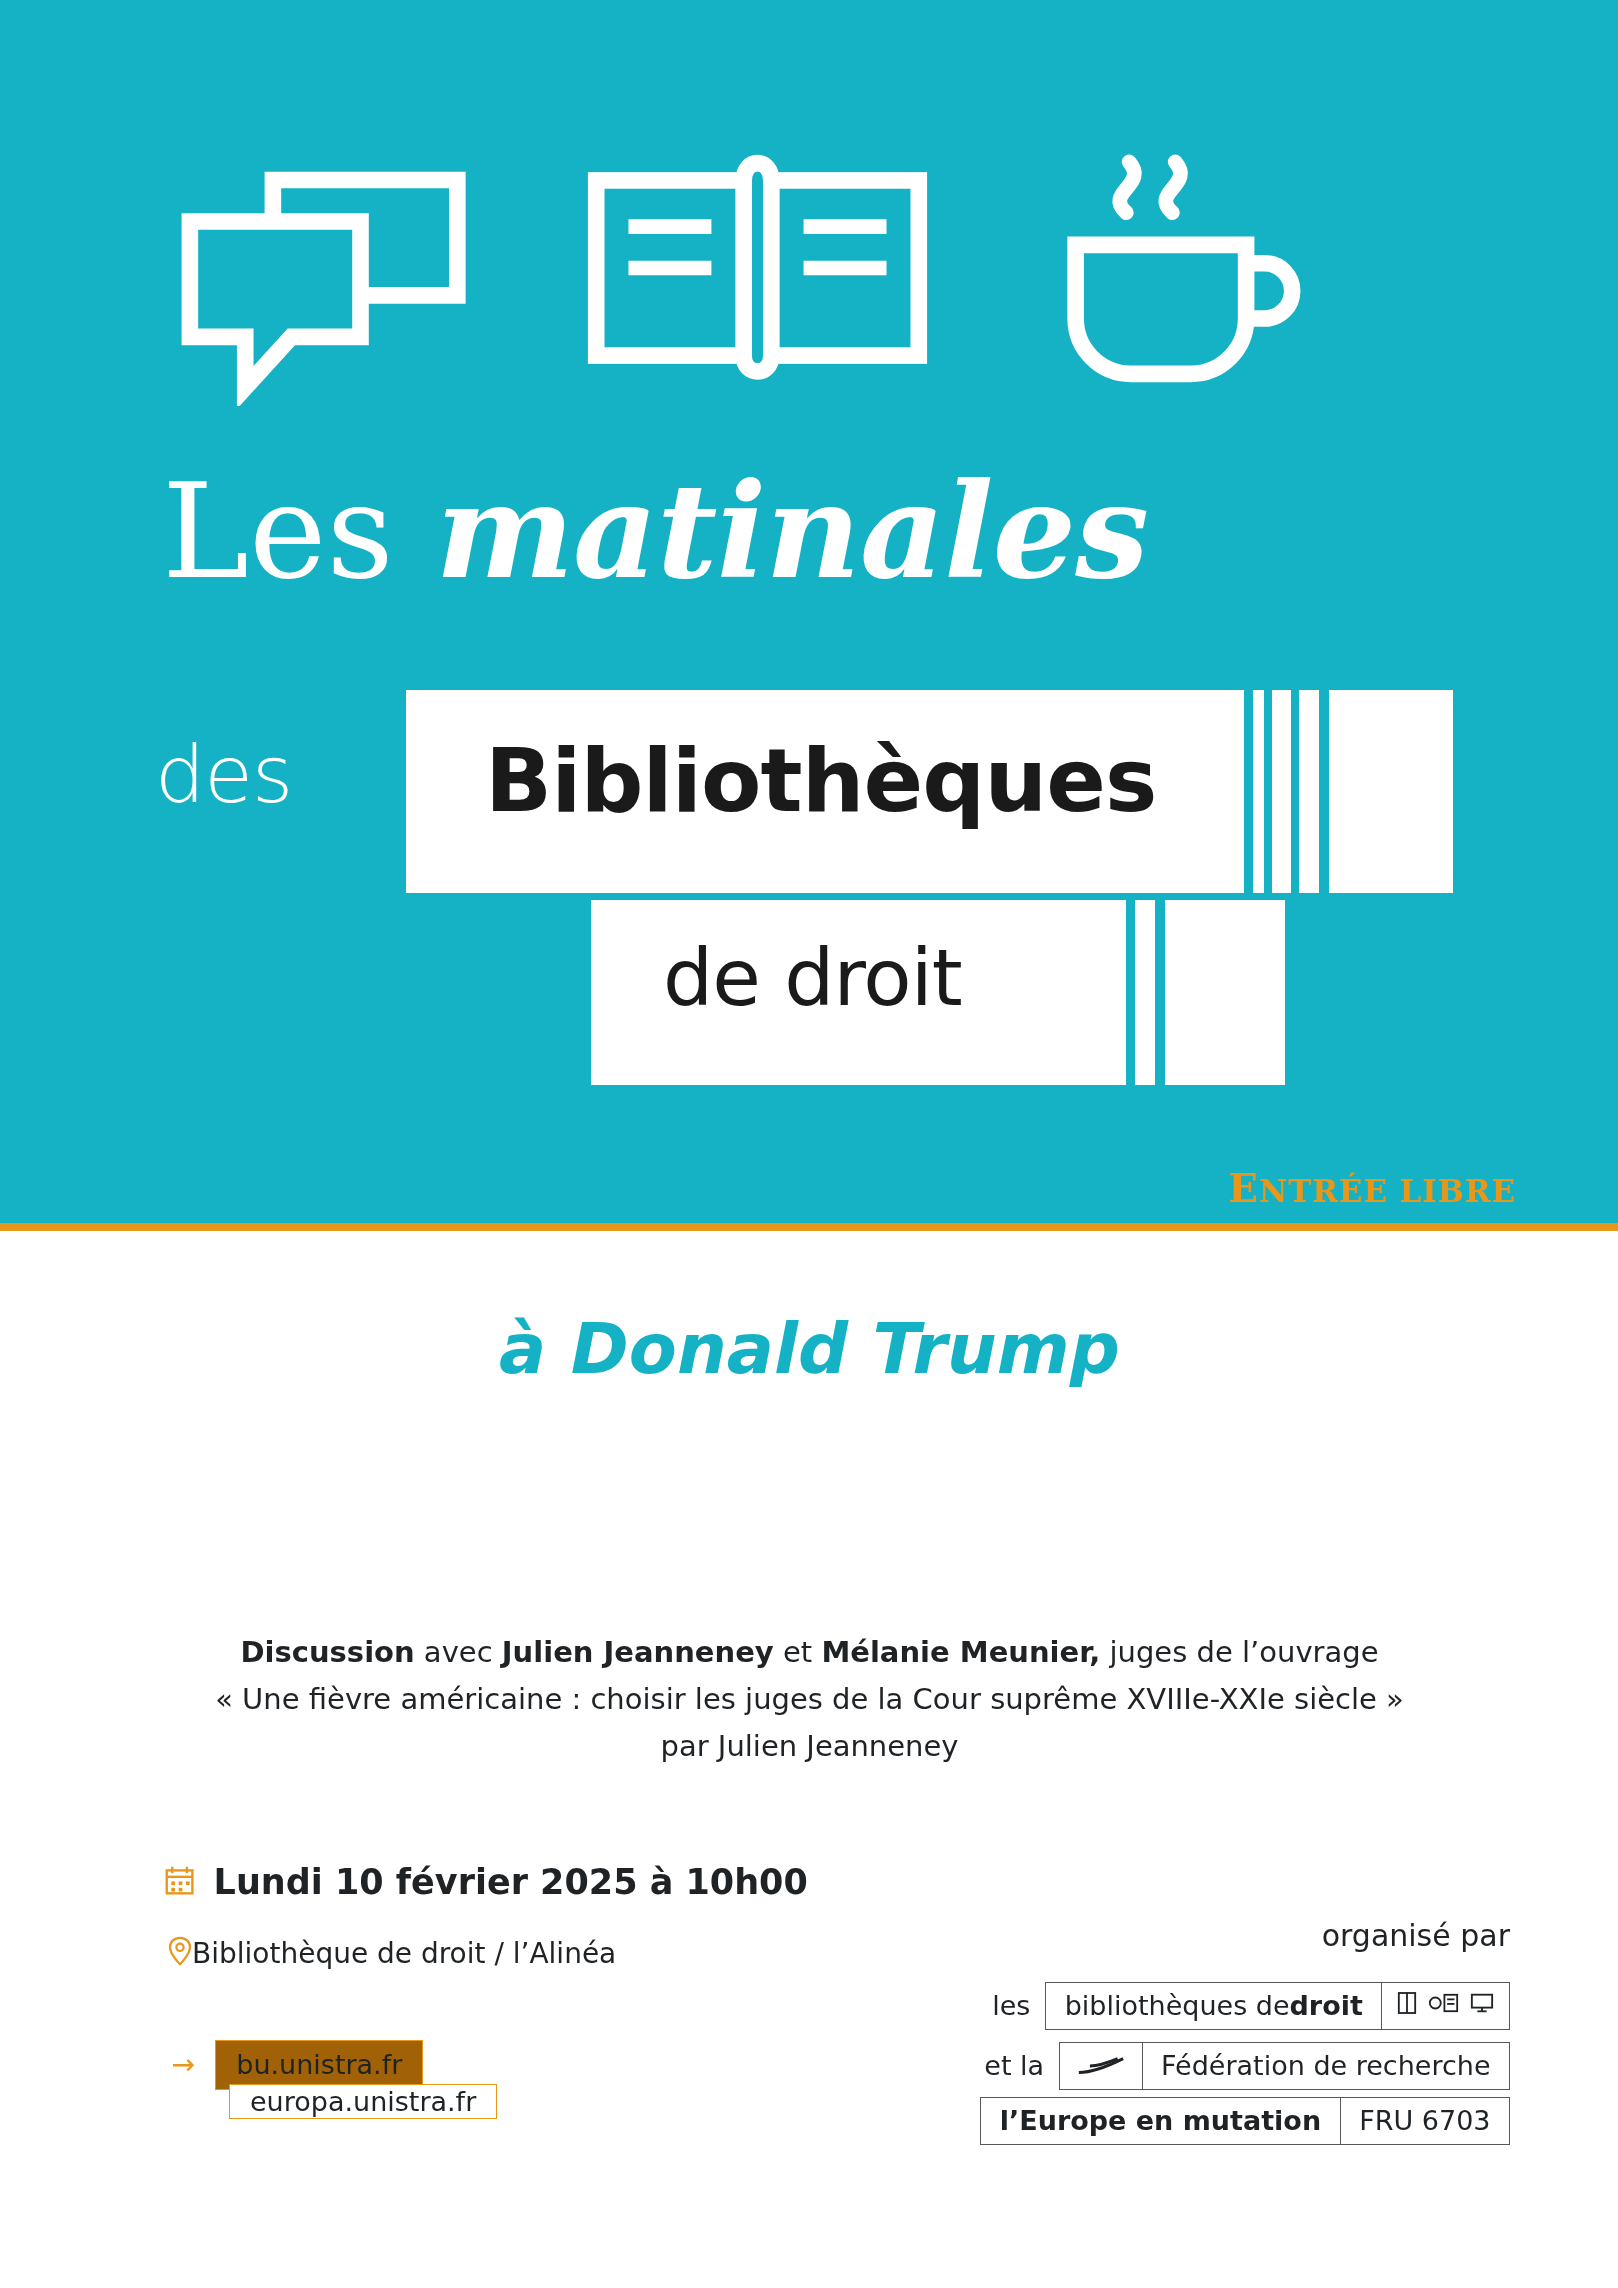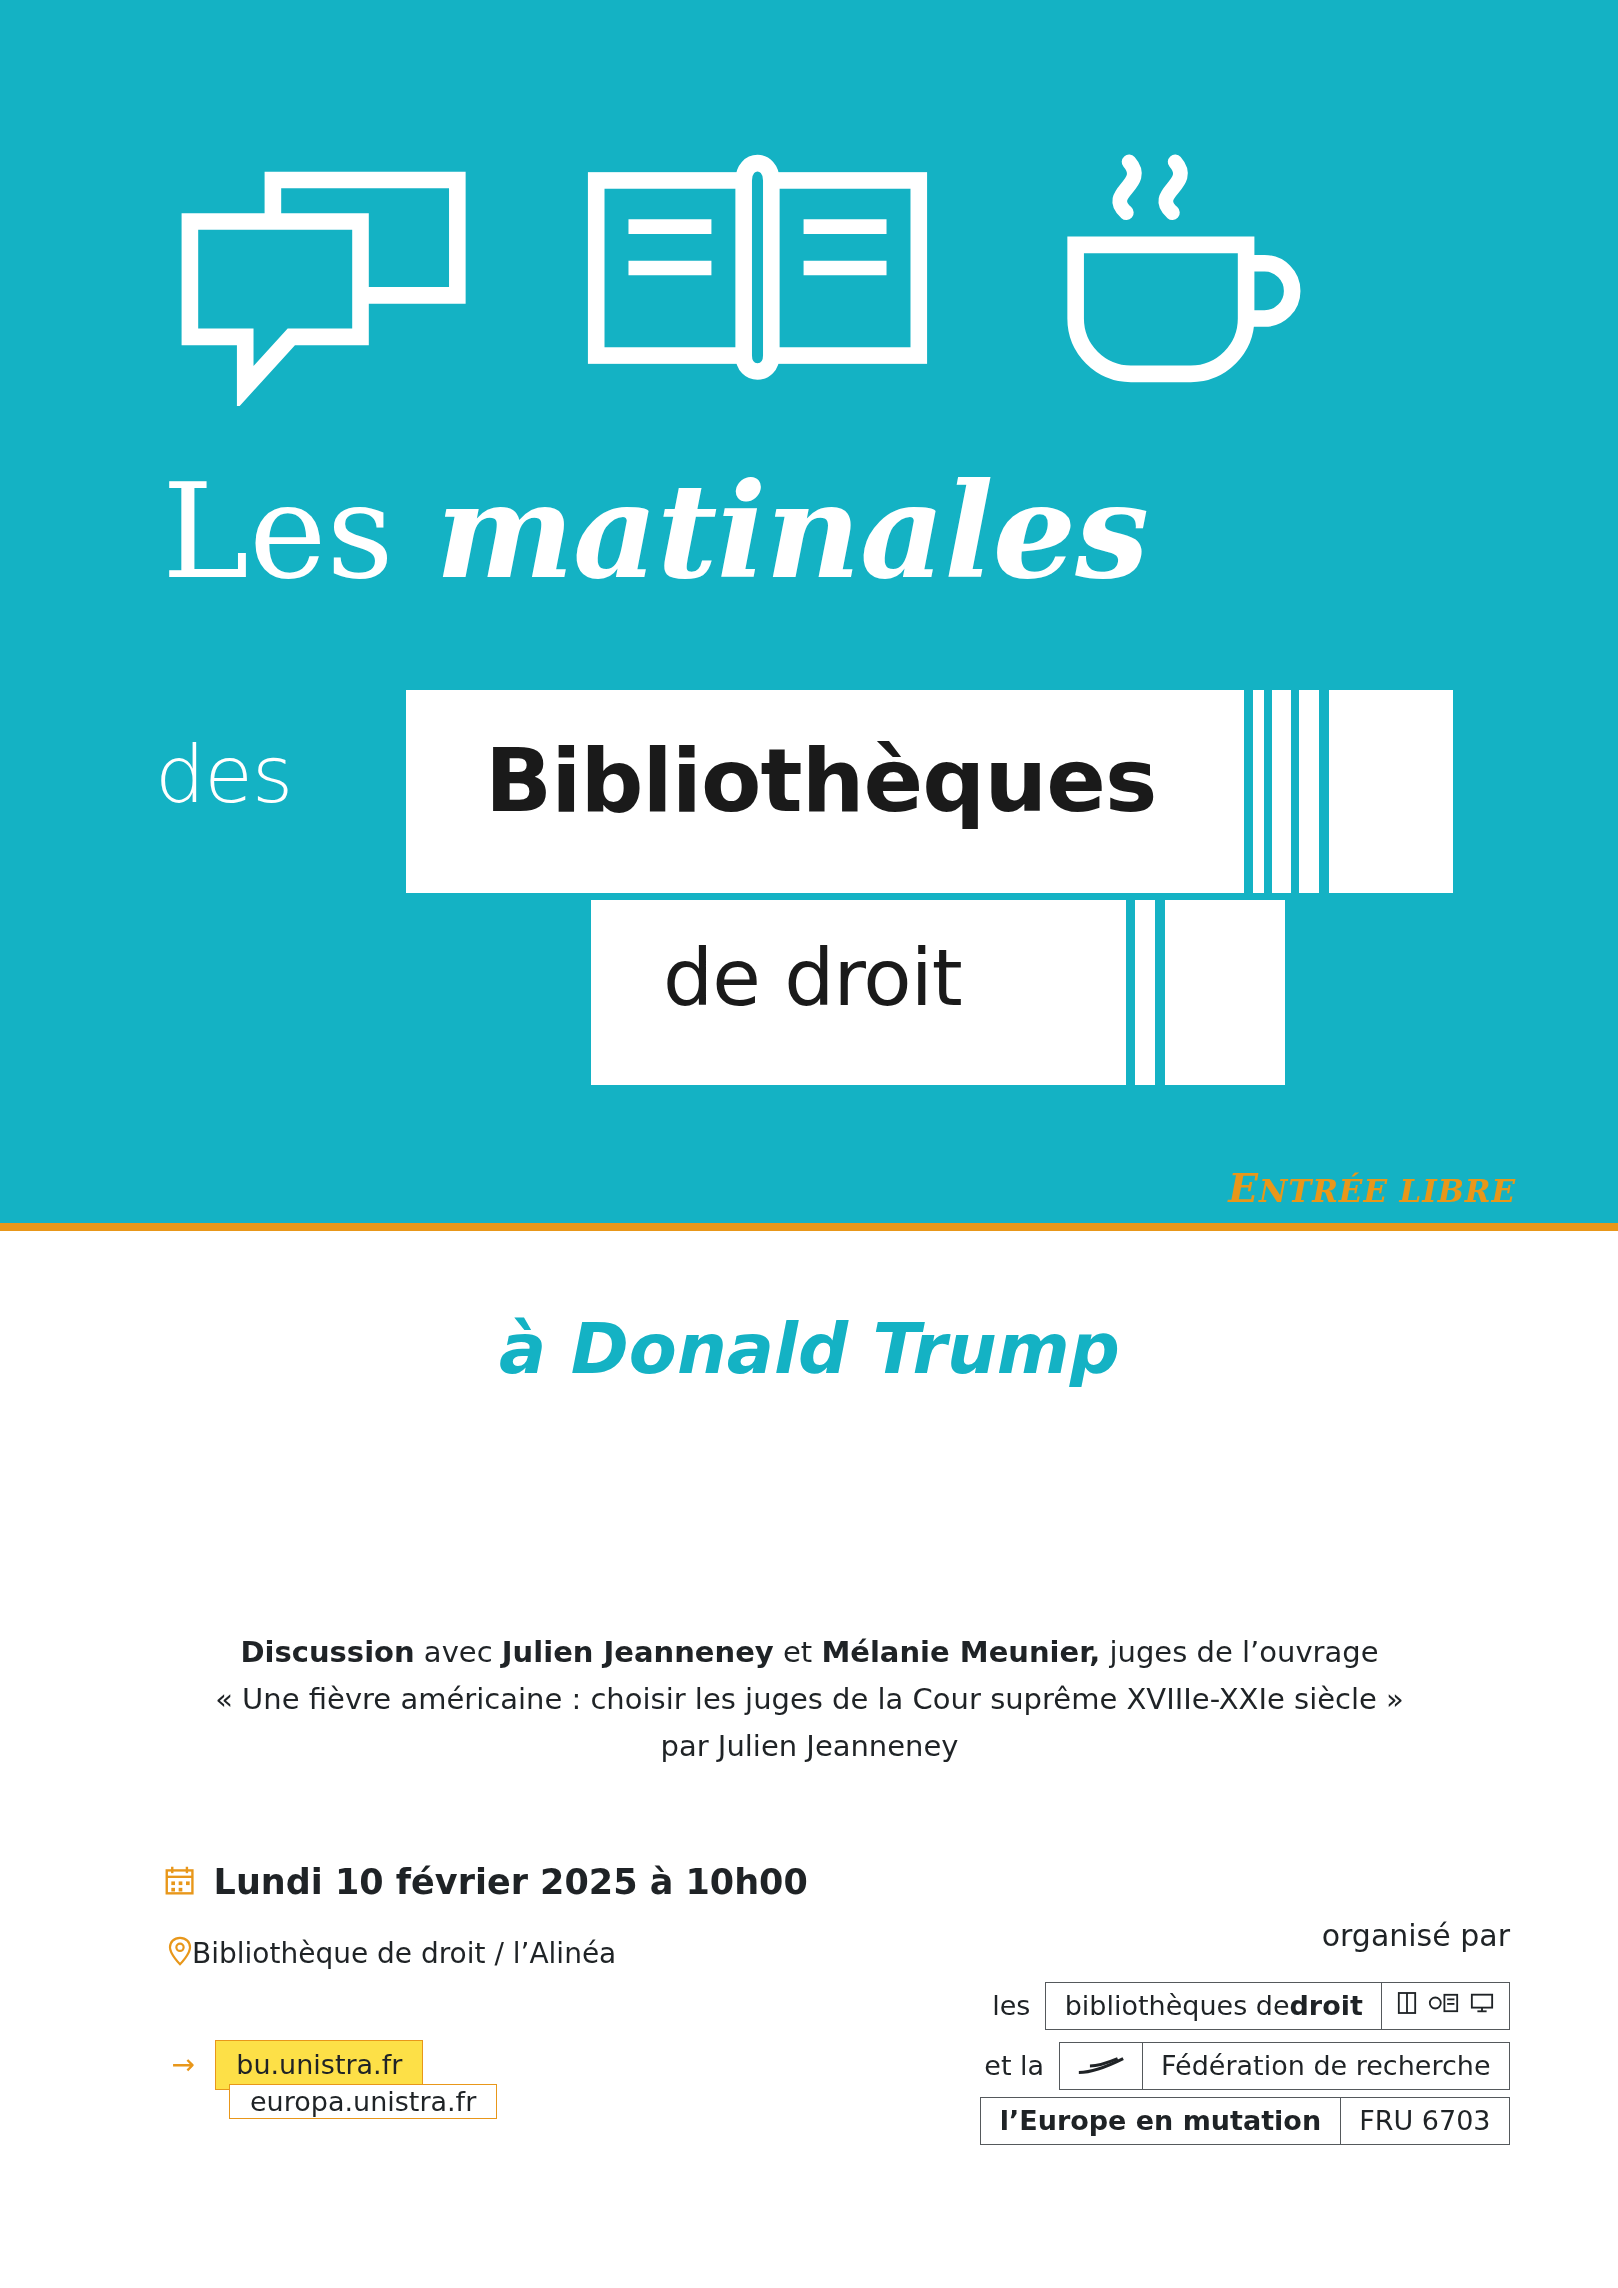--- a/index.html
+++ b/index.html
@@ -153,21 +153,20 @@
     font-size: 79px;
     letter-spacing: -0.9px;
   }
 
   .entree-libre {
     position: absolute;
     right: 103px;
     top: 1165px;
     color: #e8971a;
     font-family: "DejaVu Serif", serif;
-    font-style: italic;
     font-weight: 700;
     font-size: 39px;
     letter-spacing: 0.9px;
   }
   .entree-libre .small-caps { font-size: 31px; }
 
   
   .talk-title {
     position: absolute;
     left: 0;
@@ -232,21 +231,21 @@
     display: flex;
     align-items: center;
     gap: 13px;
   }
   .link-box {
     border: 1.4px solid #e8971a;
     padding: 8.3px 20px;
     color: #1f2326;
     font-family: "DejaVu Sans", sans-serif;
     font-size: 27px;
-    background: #fde047;
+    background: #a16207;
   }
   .link-box2 {
     position: absolute;
     left: 229px;
     top: 2084px;
     border: 1.4px solid #e8971a;
     padding: 1px 20px;
     color: #1f2326;
     font-family: "DejaVu Sans", sans-serif;
     font-size: 27px;

